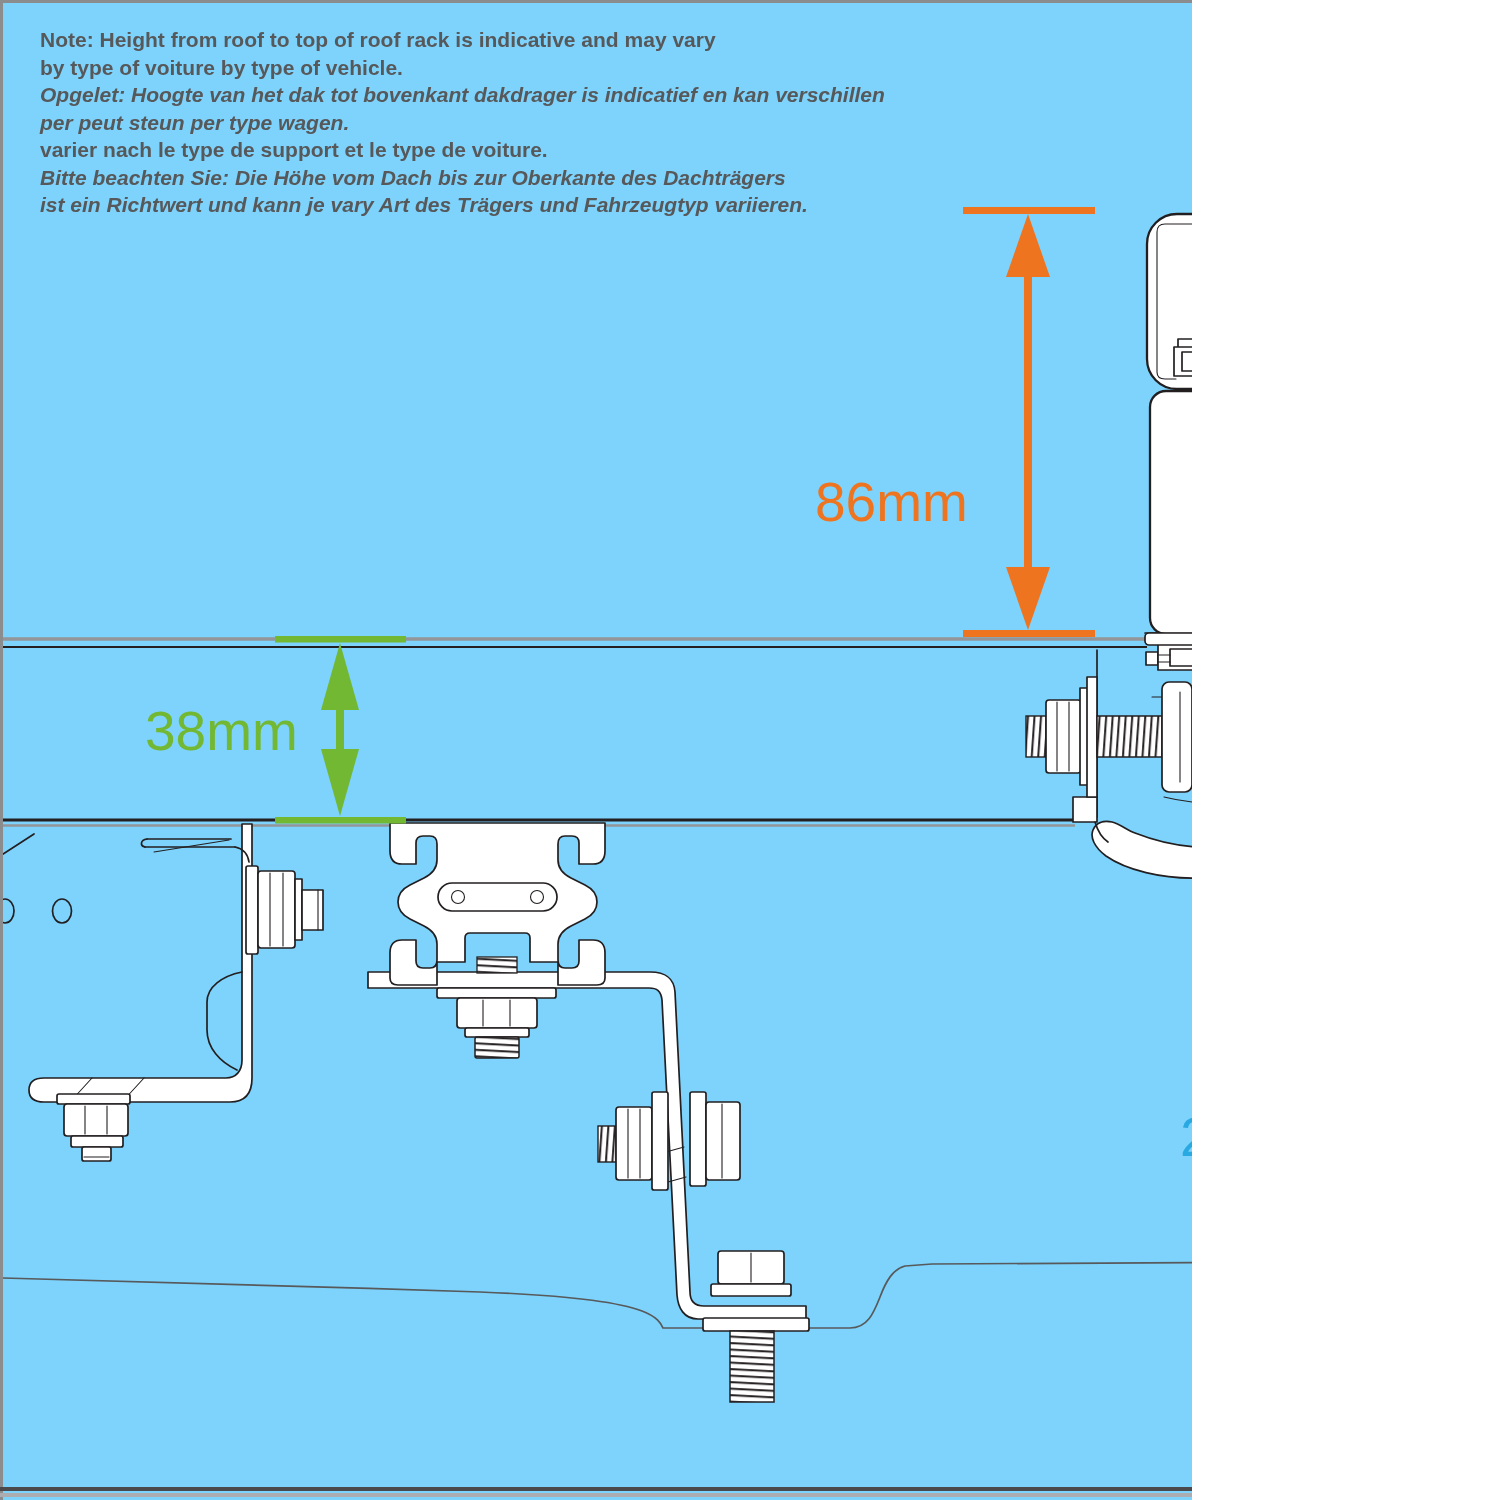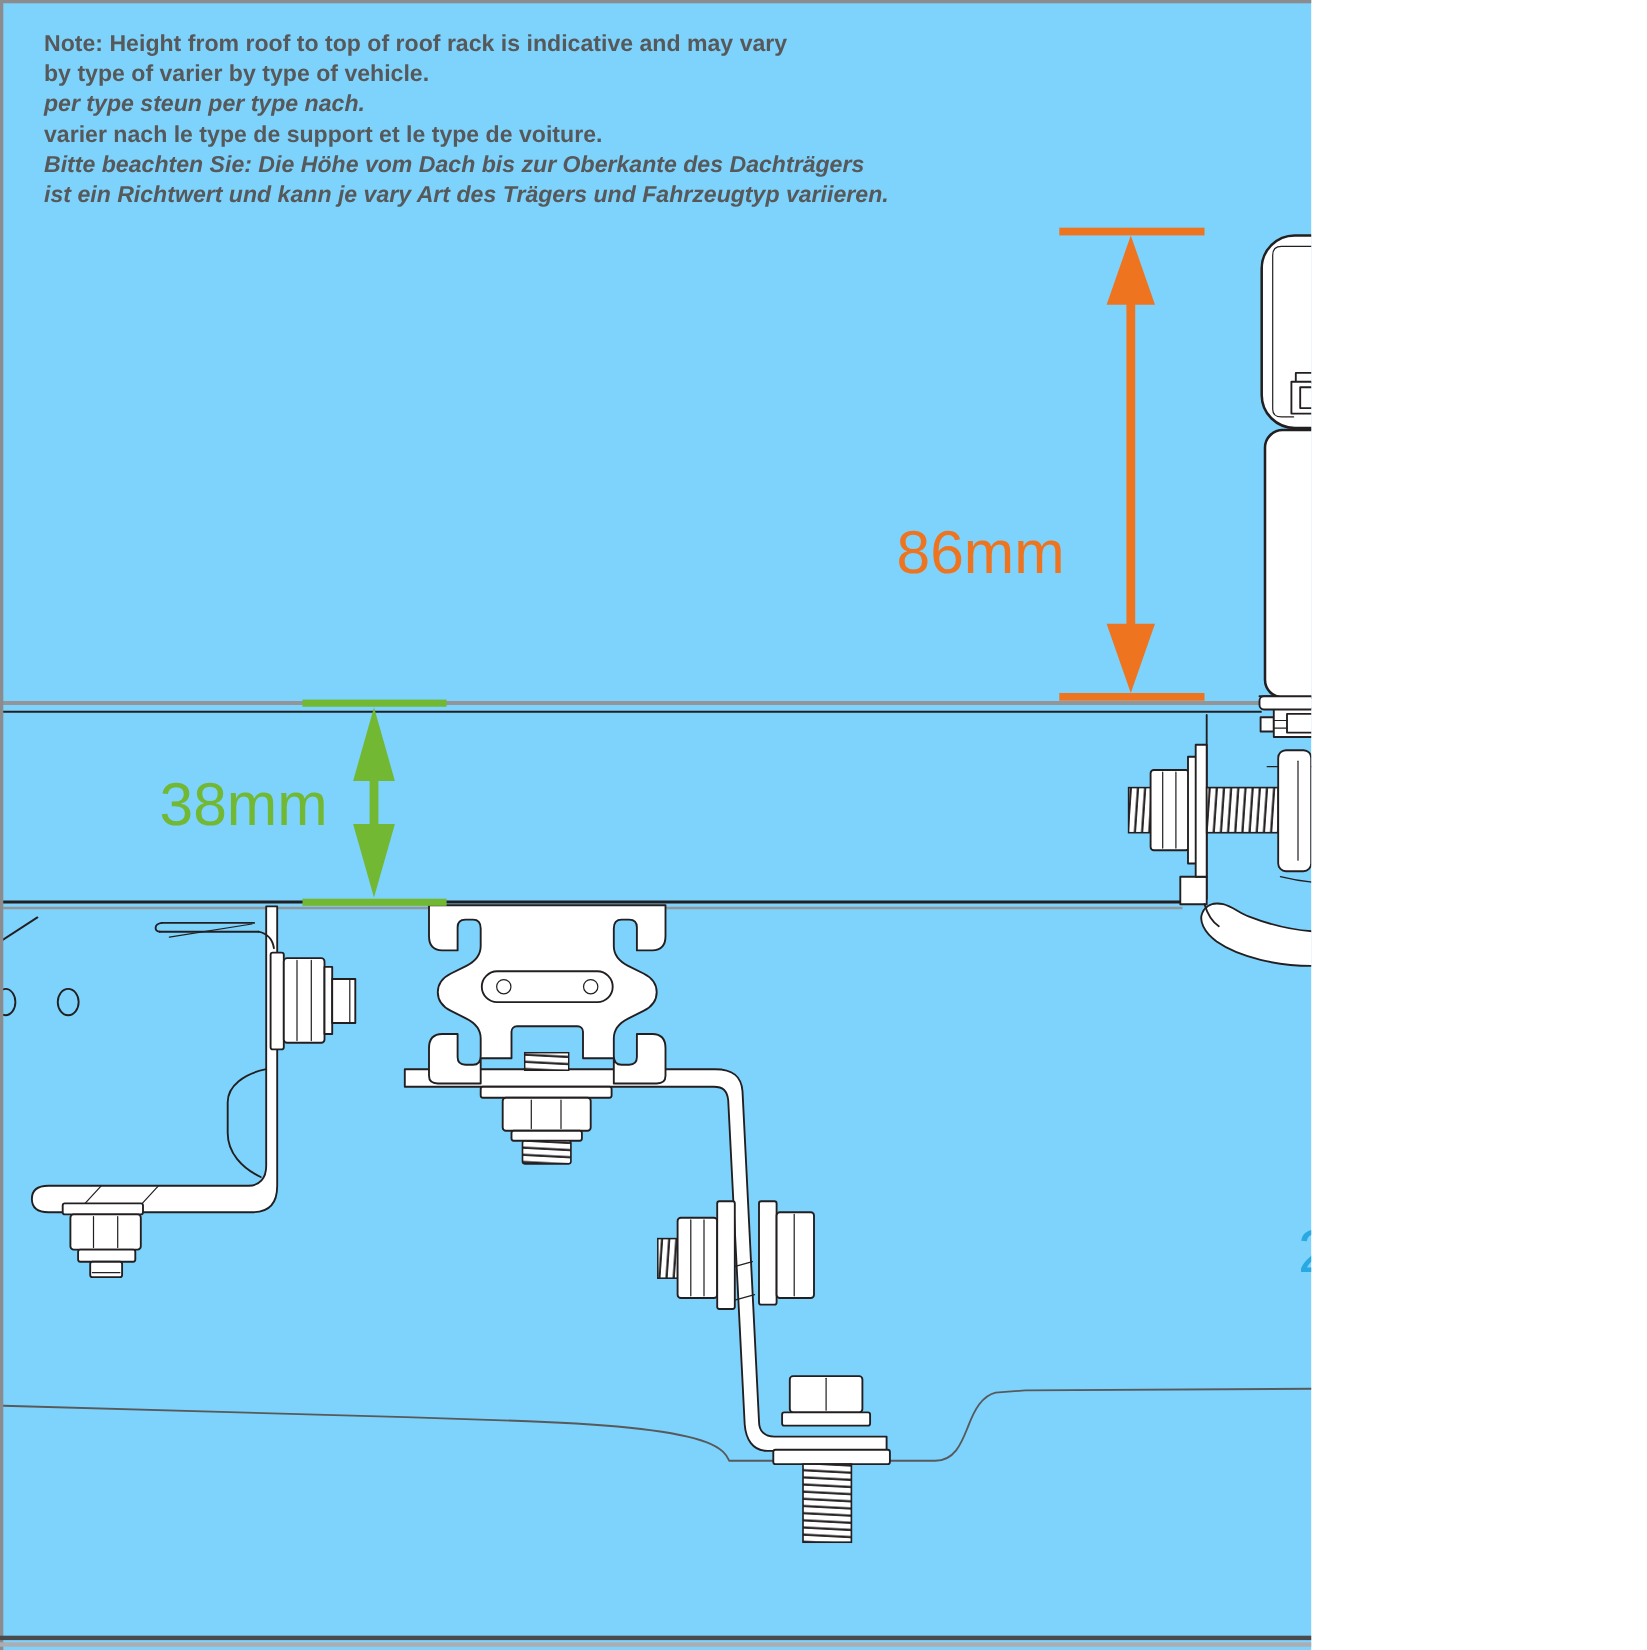--- a/index.html
+++ b/index.html
@@ -24,22 +24,23 @@
   .grey{stroke:#58595B;}
   .dim-label{font-family:"Liberation Sans",sans-serif;font-size:55px;letter-spacing:0px;}
 </style>
 </head>
 <body>
 
 <div class="page">
 
   <div class="note">
     <div>Note: Height from roof to top of roof rack is indicative and may vary</div>
-    <div>by type of varier by type of vehicle.</div>
-    <div class="it">per type steun per type nach.</div>
+    <div>by type of voiture by type of vehicle.</div>
+    <div class="it">Opgelet: Hoogte van het dak tot bovenkant dakdrager is indicatief en kan verschillen</div>
+    <div class="it">per peut steun per type wagen.</div>
     <div>varier nach le type de support et le type de voiture.</div>
     <div class="it">Bitte beachten Sie: Die Höhe vom Dach bis zur Oberkante des Dachträgers</div>
     <div class="it">ist ein Richtwert und kann je vary Art des Trägers und Fahrzeugtyp variieren.</div>
   </div>
 
   <svg width="1497" height="1500" viewBox="0 0 1497 1500">
     <defs>
       <pattern id="thH" width="6" height="6.5" patternUnits="userSpaceOnUse" patternTransform="rotate(3)">
         <rect width="6" height="6.5" fill="#fff"></rect>
         <path d="M0,3 H6" stroke="#231F20" stroke-width="2"></path>

